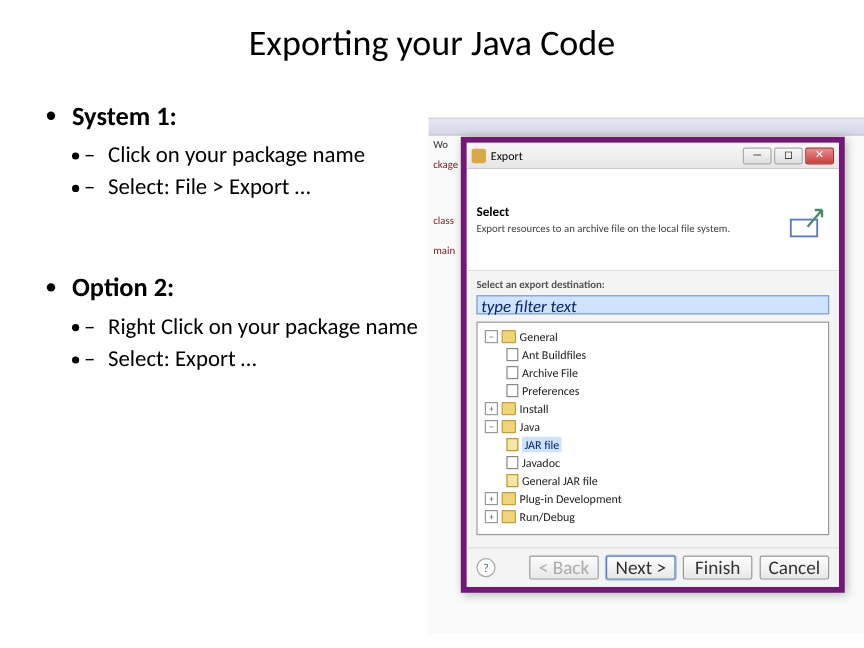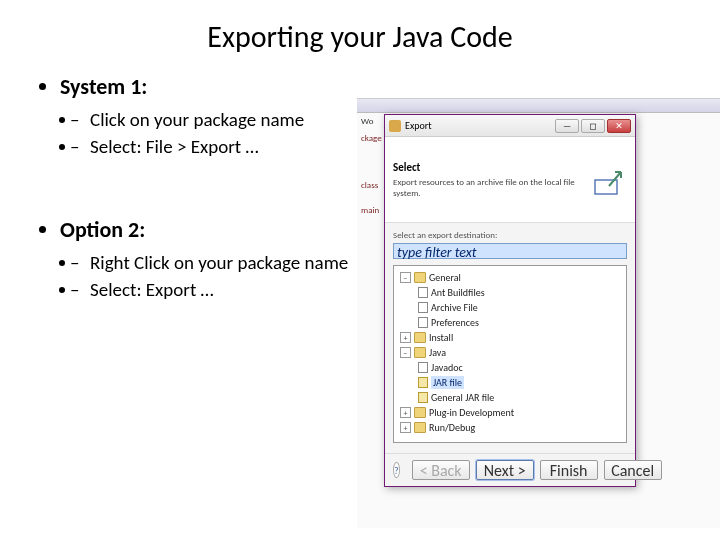--- a/index.html
+++ b/index.html
@@ -1,40 +1,40 @@
 <!DOCTYPE html>
 <html><head>
 <meta charset="utf-8">
 <style>
   * { box-sizing: border-box; margin: 0; padding: 0; }
   body { width: 720px; height: 540px; font-family: Calibri, Arial, sans-serif; background: #fff; position: relative; overflow: hidden; }
-  .title { font-size: 30px; text-align: center; margin-top: 18px; margin-bottom: 18px; color: #000; }
+  .title { font-size: 30px; text-align: center; margin-top: 18px; margin-bottom: 28px; color: #000; }
   .content { padding-left: 40px; }
   .opt-li { list-style: disc; margin-left: 20px; font-size: 22px; font-weight: bold; margin-bottom: 8px; }
   .sub-list { margin-left: 38px; margin-top: 6px; }
   .sub-li { font-size: 19px; font-weight: normal; margin-bottom: 4px; padding-left: 12px; position: relative; max-width: 280px; }
   .sub-li::before { content: "–"; position: absolute; left: -8px; }
   .opt2 { margin-top: 58px; }
   .eclipse-bg { position: absolute; left: 357px; top: 98px; width: 363px; height: 430px; background: #fafafa; border-top: 1px solid #ccc; font-size: 9px; overflow: hidden; }
   .eclipse-bg .sidelabel { color: #7a1f1f; font-size: 9px; margin: 4px 0 14px 4px; }
-  .dialog { position: absolute; left: 384px; top: 114px; width: 252px; background: #fff; border: 1px solid #701a75; box-shadow: 2px 2px 8px rgba(0,0,0,0.3); font-size: 10px; }
+  .dialog { position: absolute; left: 384px; top: 114px; width: 320px; background: #fff; border: 5px solid #701a75; box-shadow: 2px 2px 8px rgba(0,0,0,0.3); font-size: 10px; }
   .dlg-titlebar { height: 22px; background: linear-gradient(#f8f8f8,#e6e6e6); border-bottom: 1px solid #ccc; display: flex; align-items: center; padding: 0 4px; }
   .dlg-titlebar .ico { width: 12px; height: 12px; background: #d8a84a; border-radius: 2px; margin-right: 4px; }
   .dlg-titlebar .t { flex: 1; font-size: 10px; }
   .winbtns { display: flex; gap: 2px; }
   .winbtn { width: 24px; height: 14px; border: 1px solid #aaa; background: linear-gradient(#f8f8f8,#e0e0e0); border-radius: 2px; display:flex; align-items:center; justify-content:center; font-size:9px; }
   .winbtn.close { background: linear-gradient(#e89090,#c84040); color:#fff; border-color:#a03030; }
   .dlg-header { display: flex; padding: 24px 8px; border-bottom: 1px solid #ddd; align-items: center; background:#fff; }
   .dlg-header .txt { flex: 1; }
   .dlg-header .h1 { font-size: 11px; font-weight: bold; margin-bottom: 2px; }
   .dlg-header .h2 { font-size: 9px; color: #444; }
   .dlg-header .bigico { width: 36px; height: 36px; position: relative; }
   .bigico svg { width:36px; height:36px; }
   .dlg-body { padding: 6px 8px 10px 8px; background:#f4f4f4; }
-  .body-label { font-size: 9px; color:#555; margin-bottom: 3px; }
+  .body-label { font-size: 9px; color:#555; margin-bottom: 3px; font-weight: bold; }
   .filter { width: 100%; height: 16px; border: 1px solid #7a9ecc; background: #fff; font-size: 14px; padding: 0 3px; margin-bottom: 6px; color:#888;font-style:italic; }
   .filter.sel { background: #cfe3ff; color: #04266b; }
   .tree { background: #fff; border: 1px solid #999; height: 178px; padding: 4px 2px; overflow:hidden; }
   .node { display: flex; align-items: center; height: 15px; font-size: 10px; color:#222; }
   .node .tw { width:11px; height:11px; border:1px solid #999; background:#fff; display:flex; align-items:center; justify-content:center; font-size:8px; line-height:8px; margin-right:3px; color:#555; }
   .node .fico { width:12px; height:11px; margin-right:3px; display:inline-block; background:#f0d47a; border:1px solid #c0a040; border-radius:1px; position:relative; }
   .node .fileico { width:10px; height:11px; margin-right:3px; background:#fff; border:1px solid #888; position:relative; }
   .node .fileico.jar { background:#f5e7a8; border-color:#b89a30; }
   .node .lbl.sel { background:#cfe3ff; color:#04266b; padding:0 2px; }
   .ind1 { margin-left: 4px; }
@@ -126,26 +126,26 @@
           <span class="tw">+</span>
           <span class="fico"></span>
           <span class="lbl">Install</span>
         </div>
       <div class="node ind1">
           <span class="tw">−</span>
           <span class="fico"></span>
           <span class="lbl">Java</span>
         </div>
       <div class="node ind2">
+          <span class="fileico jar"></span>
+          <span class="lbl sel">JAR file</span>
+        </div>
+      <div class="node ind2">
           <span class="fileico"></span>
           <span class="lbl">Javadoc</span>
-        </div>
-      <div class="node ind2">
-          <span class="fileico jar"></span>
-          <span class="lbl sel">JAR file</span>
         </div>
       <div class="node ind2">
           <span class="fileico jar"></span>
           <span class="lbl">General JAR file</span>
         </div>
       <div class="node ind1">
           <span class="tw">+</span>
           <span class="fico"></span>
           <span class="lbl">Plug-in Development</span>
         </div>

